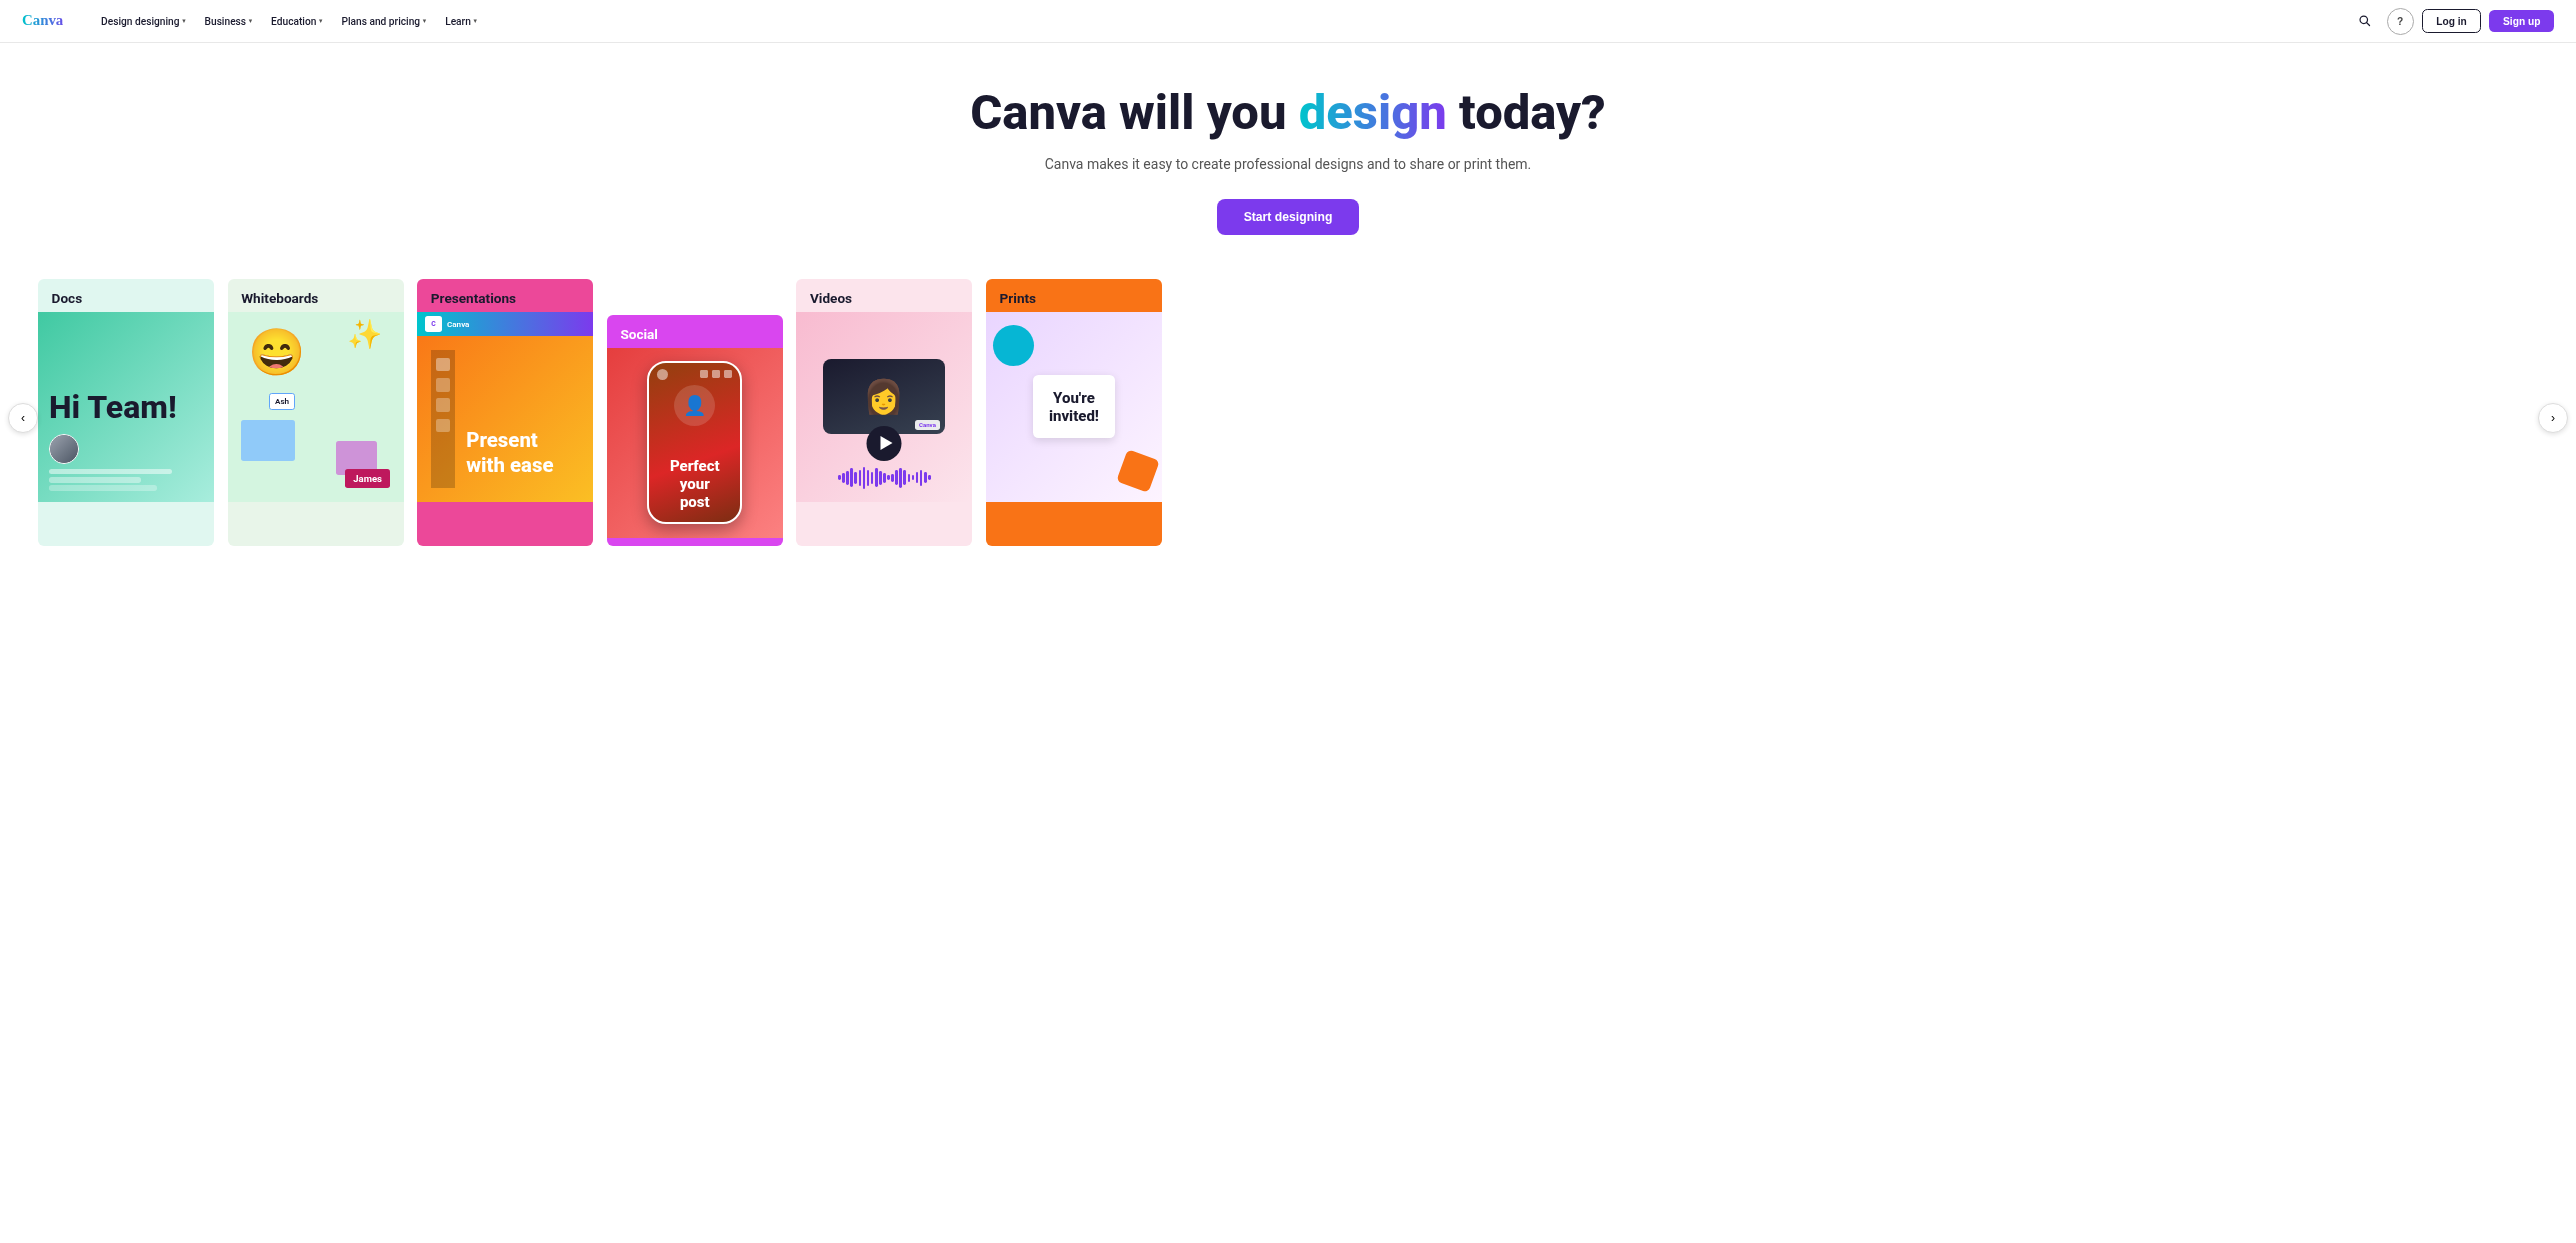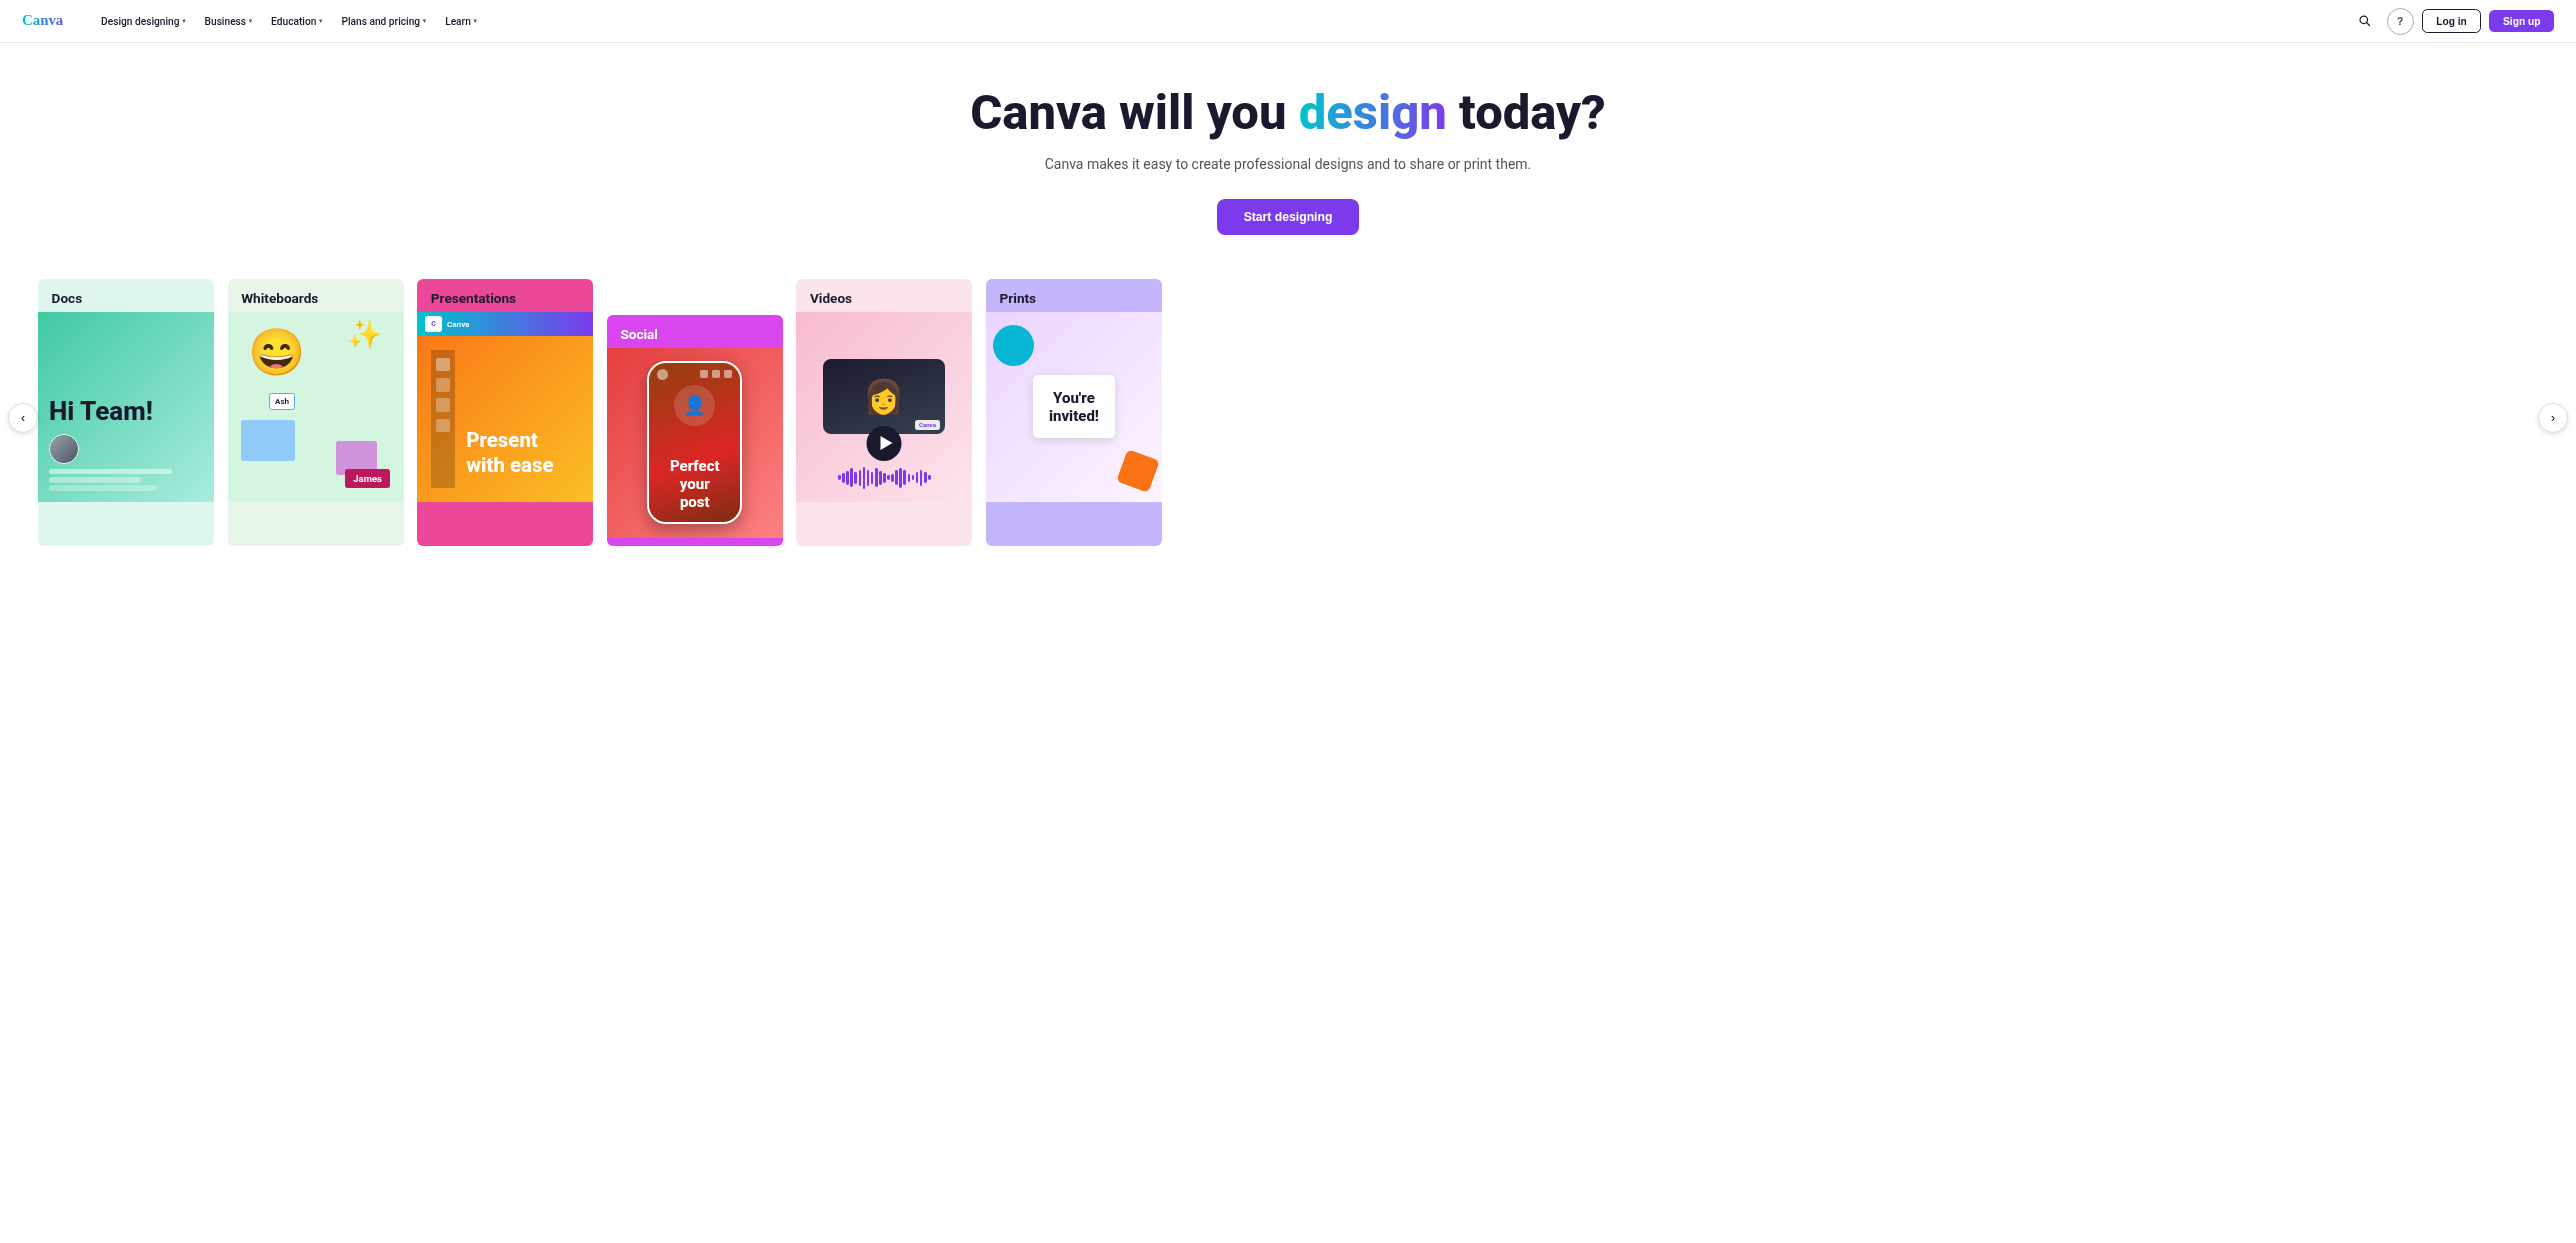--- a/index.html
+++ b/index.html
@@ -167,21 +167,21 @@
     
     .card-vid { background: #fce4ec; }
     .card-vid .card-label { color: #1a1a2e; }
     .card-vid-inner { background: linear-gradient(135deg, #f8bbd0, #fce4ec); width: 100%; height: 100%; display: flex; align-items: center; justify-content: center; position: relative; }
     .play-btn { width: 35px; height: 35px; background: #1a1a2e; border-radius: 50%; display: flex; align-items: center; justify-content: center; }
     .play-btn::after { content: ''; border-left: 12.2px solid #fff; border-top: 7.5px solid transparent; border-bottom: 7.5px solid transparent; margin-left: 3.4px; }
     .waveform { position: absolute; bottom: 13.6px; left: 0; right: 0; height: 20.4px; display: flex; align-items: center; justify-content: center; gap: 1.4px; }
     .wave-bar { width: 2.7px; border-radius: 1.4px; background: #7c3aed; }
 
     
-    .card-prints { background: #c4b5fd; }
+    .card-prints { background: #f97316; }
     .card-prints .card-label { color: #1a1a2e; }
     .card-prints-inner { background: linear-gradient(135deg, #e9d5ff, #fdf4ff); width: 100%; height: 100%; display: flex; align-items: center; justify-content: center; position: relative; }
     .invite-card { background: #fff; border-radius: 5.4px; padding: 13.6px 16.3px; box-shadow: 0 2.7px 8.1px rgba(0,0,0,0.12); text-align: center; }
 
     
     .card-web { background: #1e1b4b; }
     .card-web .card-label { color: #fff; }
     .card-web-inner { background: linear-gradient(135deg, #312e81, #4f46e5); width: 100%; height: 100%; display: flex; flex-direction: column; justify-content: flex-end; padding: 13.6px; }
 
     
@@ -284,21 +284,21 @@
   <button class="carousel-arrow carousel-arrow-left">
     <span>‹</span>
   </button>
 
   <div class="carousel-track">
 
     <div class="card card-docs" style="margin-left: 38px;">
       <div class="card-label">Docs</div>
       <div class="card-body">
         <div class="card-docs-inner">
-          <div style="font-size:26px; font-weight:800; color:#1a1a2e; line-height:1.1;">Hi Team!</div>
+          <div style="font-size:32px; font-weight:800; color:#1a1a2e; line-height:1.1;">Hi Team!</div>
           <div class="avatar-row">
             <div style="width:30px;height:30px;border-radius:50%;background:#6b7280;border:1.4px solid #fff;overflow:hidden;">
               <div style="width:100%;height:100%;background:linear-gradient(135deg,#9ca3af,#4b5563);border-radius:50%;"></div>
             </div>
           </div>
           <div style="display:flex;flex-direction:column;gap:2.7px;margin-top:5.4px;">
             <div style="background:rgba(255,255,255,0.5);height:5.4px;border-radius:2.7px;width:80%;"></div>
             <div style="background:rgba(255,255,255,0.4);height:5.4px;border-radius:2.7px;width:60%;"></div>
             <div style="background:rgba(255,255,255,0.3);height:5.4px;border-radius:2.7px;width:70%;"></div>
           </div>

